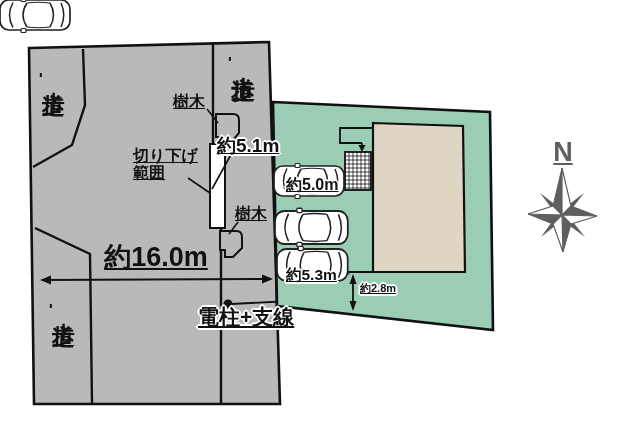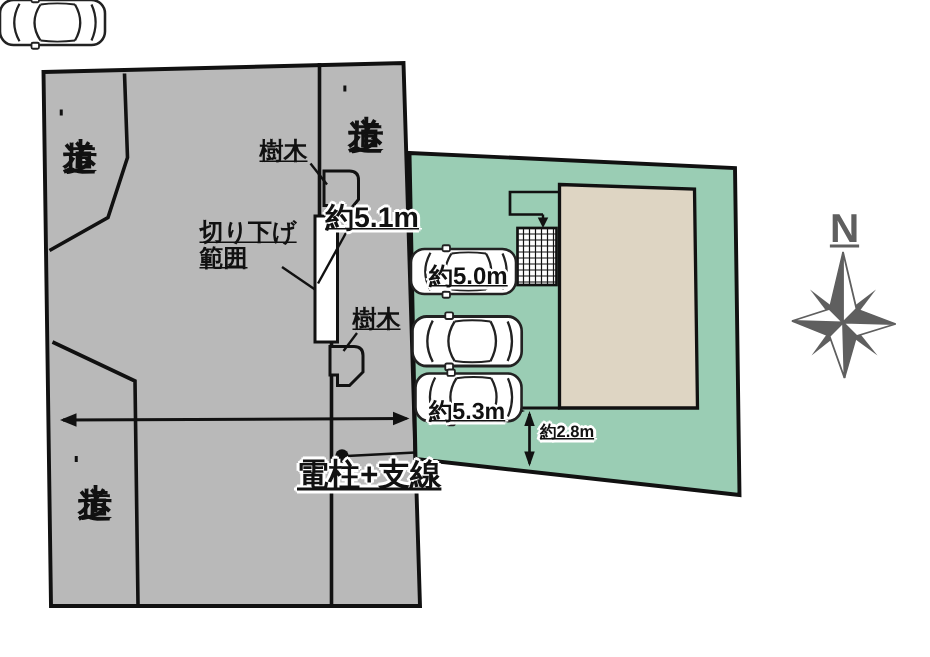--- a/index.html
+++ b/index.html
@@ -134,20 +134,21 @@
     </g>
   </svg>
 
   <div class="lbl vert" style="left:41px;top:73px;font-size:23px;">歩道</div>
 
   <div class="lbl vert" style="left:230px;top:57px;font-size:24px;">歩道</div>
 
   <div class="lbl vert" style="left:51px;top:304px;font-size:23px;">歩道</div>
 
 
+  <div class="lbl big" style="left:94px;top:243px;width:124px;font-size:27px;">約16.0m</div>
 
   <div class="lbl" style="left:173px;top:93px;font-size:16px;">樹木</div>
 
   <div class="lbl" style="left:133px;top:147px;width:72px;font-size:16px;text-align:left;">切り下げ
 範囲</div>
 
   <div class="lbl halo" style="left:217px;top:136px;font-size:19px;">約5.1m</div>
 
   <div class="lbl" style="left:235px;top:205px;font-size:16px;">樹木</div>
 

